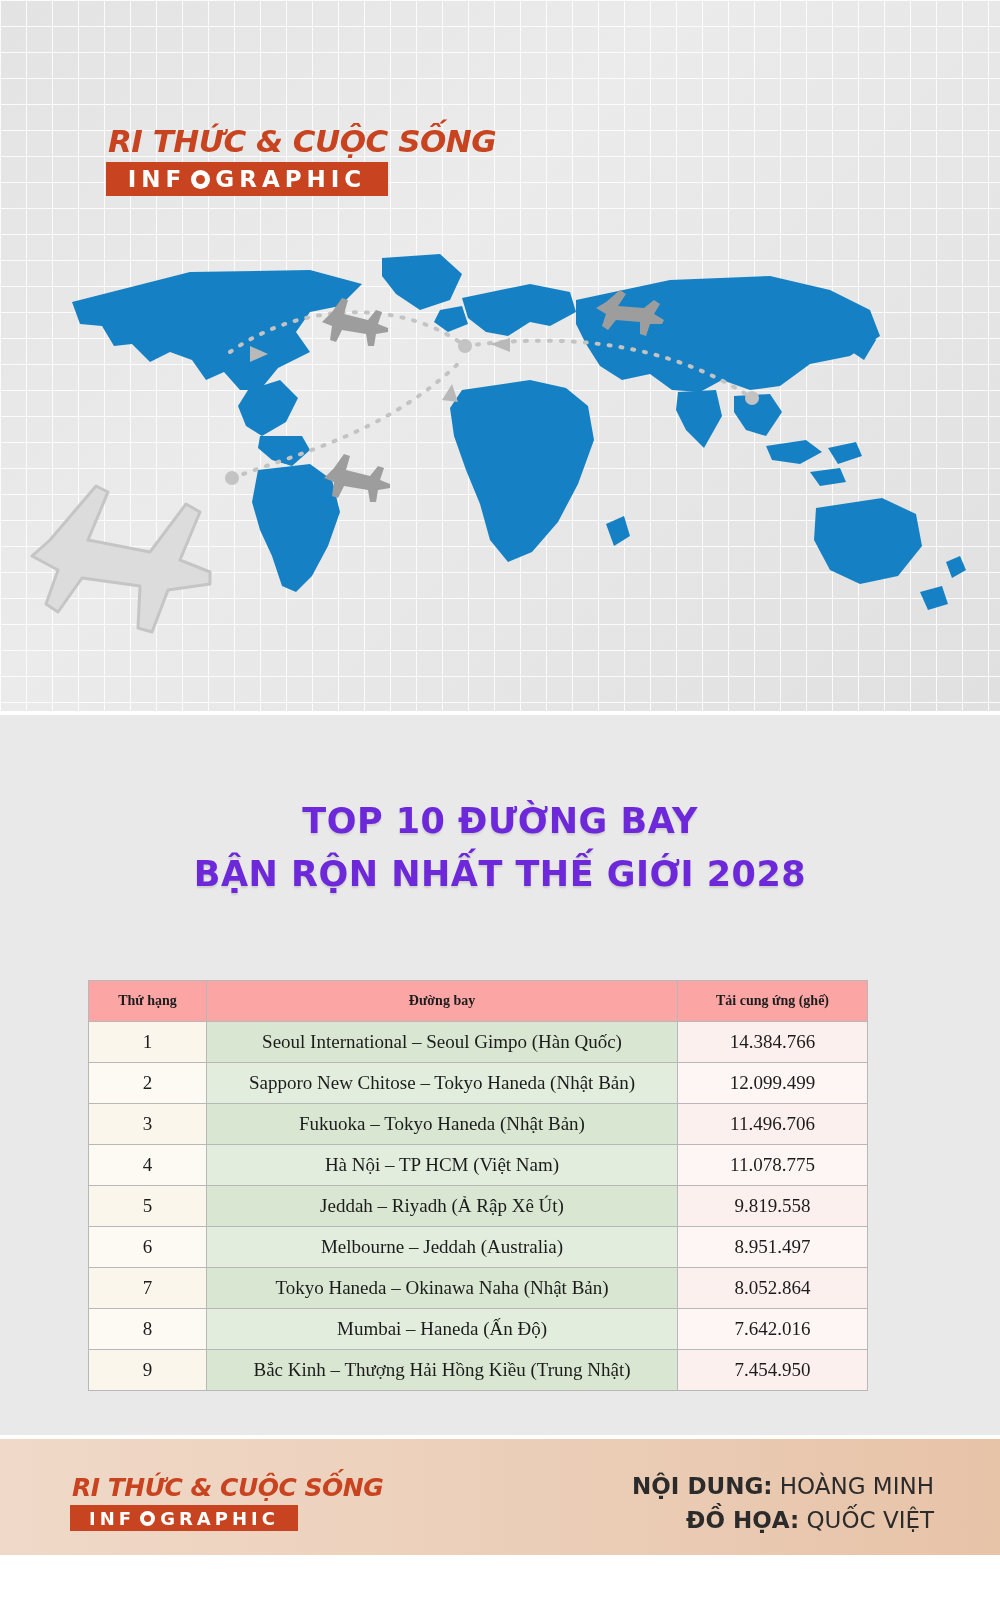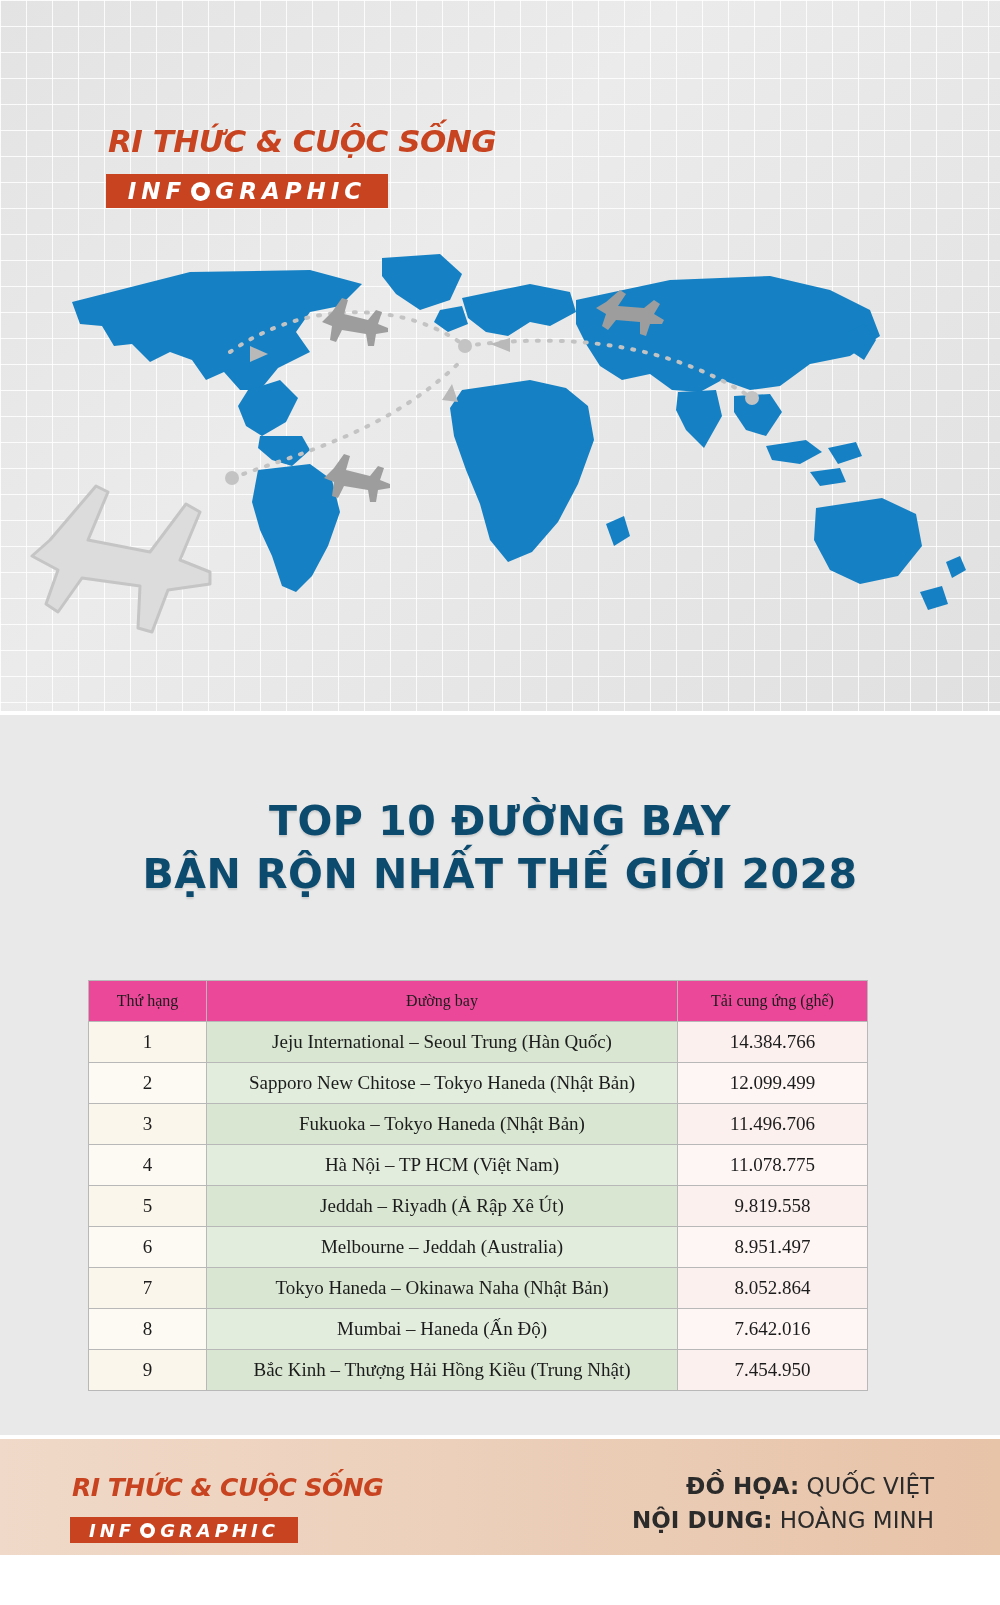--- a/index.html
+++ b/index.html
@@ -61,29 +61,28 @@
     font-family: "DejaVu Sans", sans-serif;
     font-weight: bold;
     font-style: italic;
     font-size: 31px;
     color: #c8431f;
     letter-spacing: -0.5px;
     line-height: 34px;
     white-space: nowrap;
   }
   .logo-row2 {
-    margin-top: 16px;
+    margin-top: 4px;
     background: #c8431f;
     width: 282px;
     height: 34px;
     display: flex;
     align-items: center;
     justify-content: center;
     gap: 5px;
-    font-style: italic;
   }
   .logo-row2 span.word {
     font-family: "DejaVu Sans", sans-serif;
     font-weight: bold;
     font-size: 23px;
     letter-spacing: 5px;
     color: #ffffff;
     white-space: nowrap;
   }
   .logo-o {
@@ -104,24 +103,24 @@
   .world-wrap svg { display: block; }
 
   
   .title {
     position: absolute;
     top: 795px;
     left: 0; right: 0;
     text-align: center;
     font-family: "DejaVu Sans", sans-serif;
     font-weight: bold;
-    font-size: 41px;
+    font-size: 35px;
     line-height: 53px;
     letter-spacing: 0.5px;
-    color: #0c4a6e;
+    color: #6d28d9;
     text-shadow: 0 2px 2px rgba(0,0,0,0.12);
   }
 
   
   .table-wrap {
     position: absolute;
     top: 980px;
     left: 88px;
     width: 780px;
   }
@@ -132,23 +131,23 @@
     font-size: 19px;
     color: #1c1c1c;
   }
   th, td {
     border: 1px solid #b8b8b8;
     padding: 9px 6px;
     text-align: center;
     height: 41px;
   }
   thead th {
-    background: #ec4899;
-    font-weight: normal;
-    font-size: 16px;
+    background: #fca5a5;
+    font-weight: bold;
+    font-size: 14px;
   }
   tbody td.rank { background: #fbf6ec; width: 118px; }
   tbody td.route { background: #d9e7d2; }
   tbody td.seats { background: #fbf0ee; width: 190px; margin-left: 33px; }
   tbody tr:nth-child(even) td.rank { background: #fdfaf3; }
   tbody tr:nth-child(even) td.route { background: #e2edde; }
   tbody tr:nth-child(even) td.seats { background: #fdf6f4; }
 
   
   .footer {
@@ -279,21 +278,21 @@
       <thead>
         <tr>
           <th>Thứ hạng</th>
           <th>Đường bay</th>
           <th>Tải cung ứng (ghế)</th>
         </tr>
       </thead>
       <tbody>
         <tr>
           <td class="rank">1</td>
-          <td class="route">Jeju International – Seoul Trung (Hàn Quốc)</td>
+          <td class="route">Seoul International – Seoul Gimpo (Hàn Quốc)</td>
           <td class="seats">14.384.766</td>
         </tr>
         <tr>
           <td class="rank">2</td>
           <td class="route">Sapporo New Chitose – Tokyo Haneda (Nhật Bản)</td>
           <td class="seats">12.099.499</td>
         </tr>
         <tr>
           <td class="rank">3</td>
           <td class="route">Fukuoka – Tokyo Haneda (Nhật Bản)</td>
@@ -341,23 +340,23 @@
       </div>
       <div class="logo-row2">
         <span class="word">INF</span>
         <span class="logo-o"></span>
         <span class="word">GRAPHIC</span>
       </div>
     </div>
 
     <div class="credits">
       <div>
+        <b>NỘI DUNG:</b>
+        <span>HOÀNG MINH</span>
+      </div>
+      <div>
         <b>ĐỒ HỌA:</b>
         <span>QUỐC VIỆT</span>
       </div>
-      <div>
-        <b>NỘI DUNG:</b>
-        <span>HOÀNG MINH</span>
-      </div>
     </div>
   </div>
 
 </div>
 
 </body></html>

